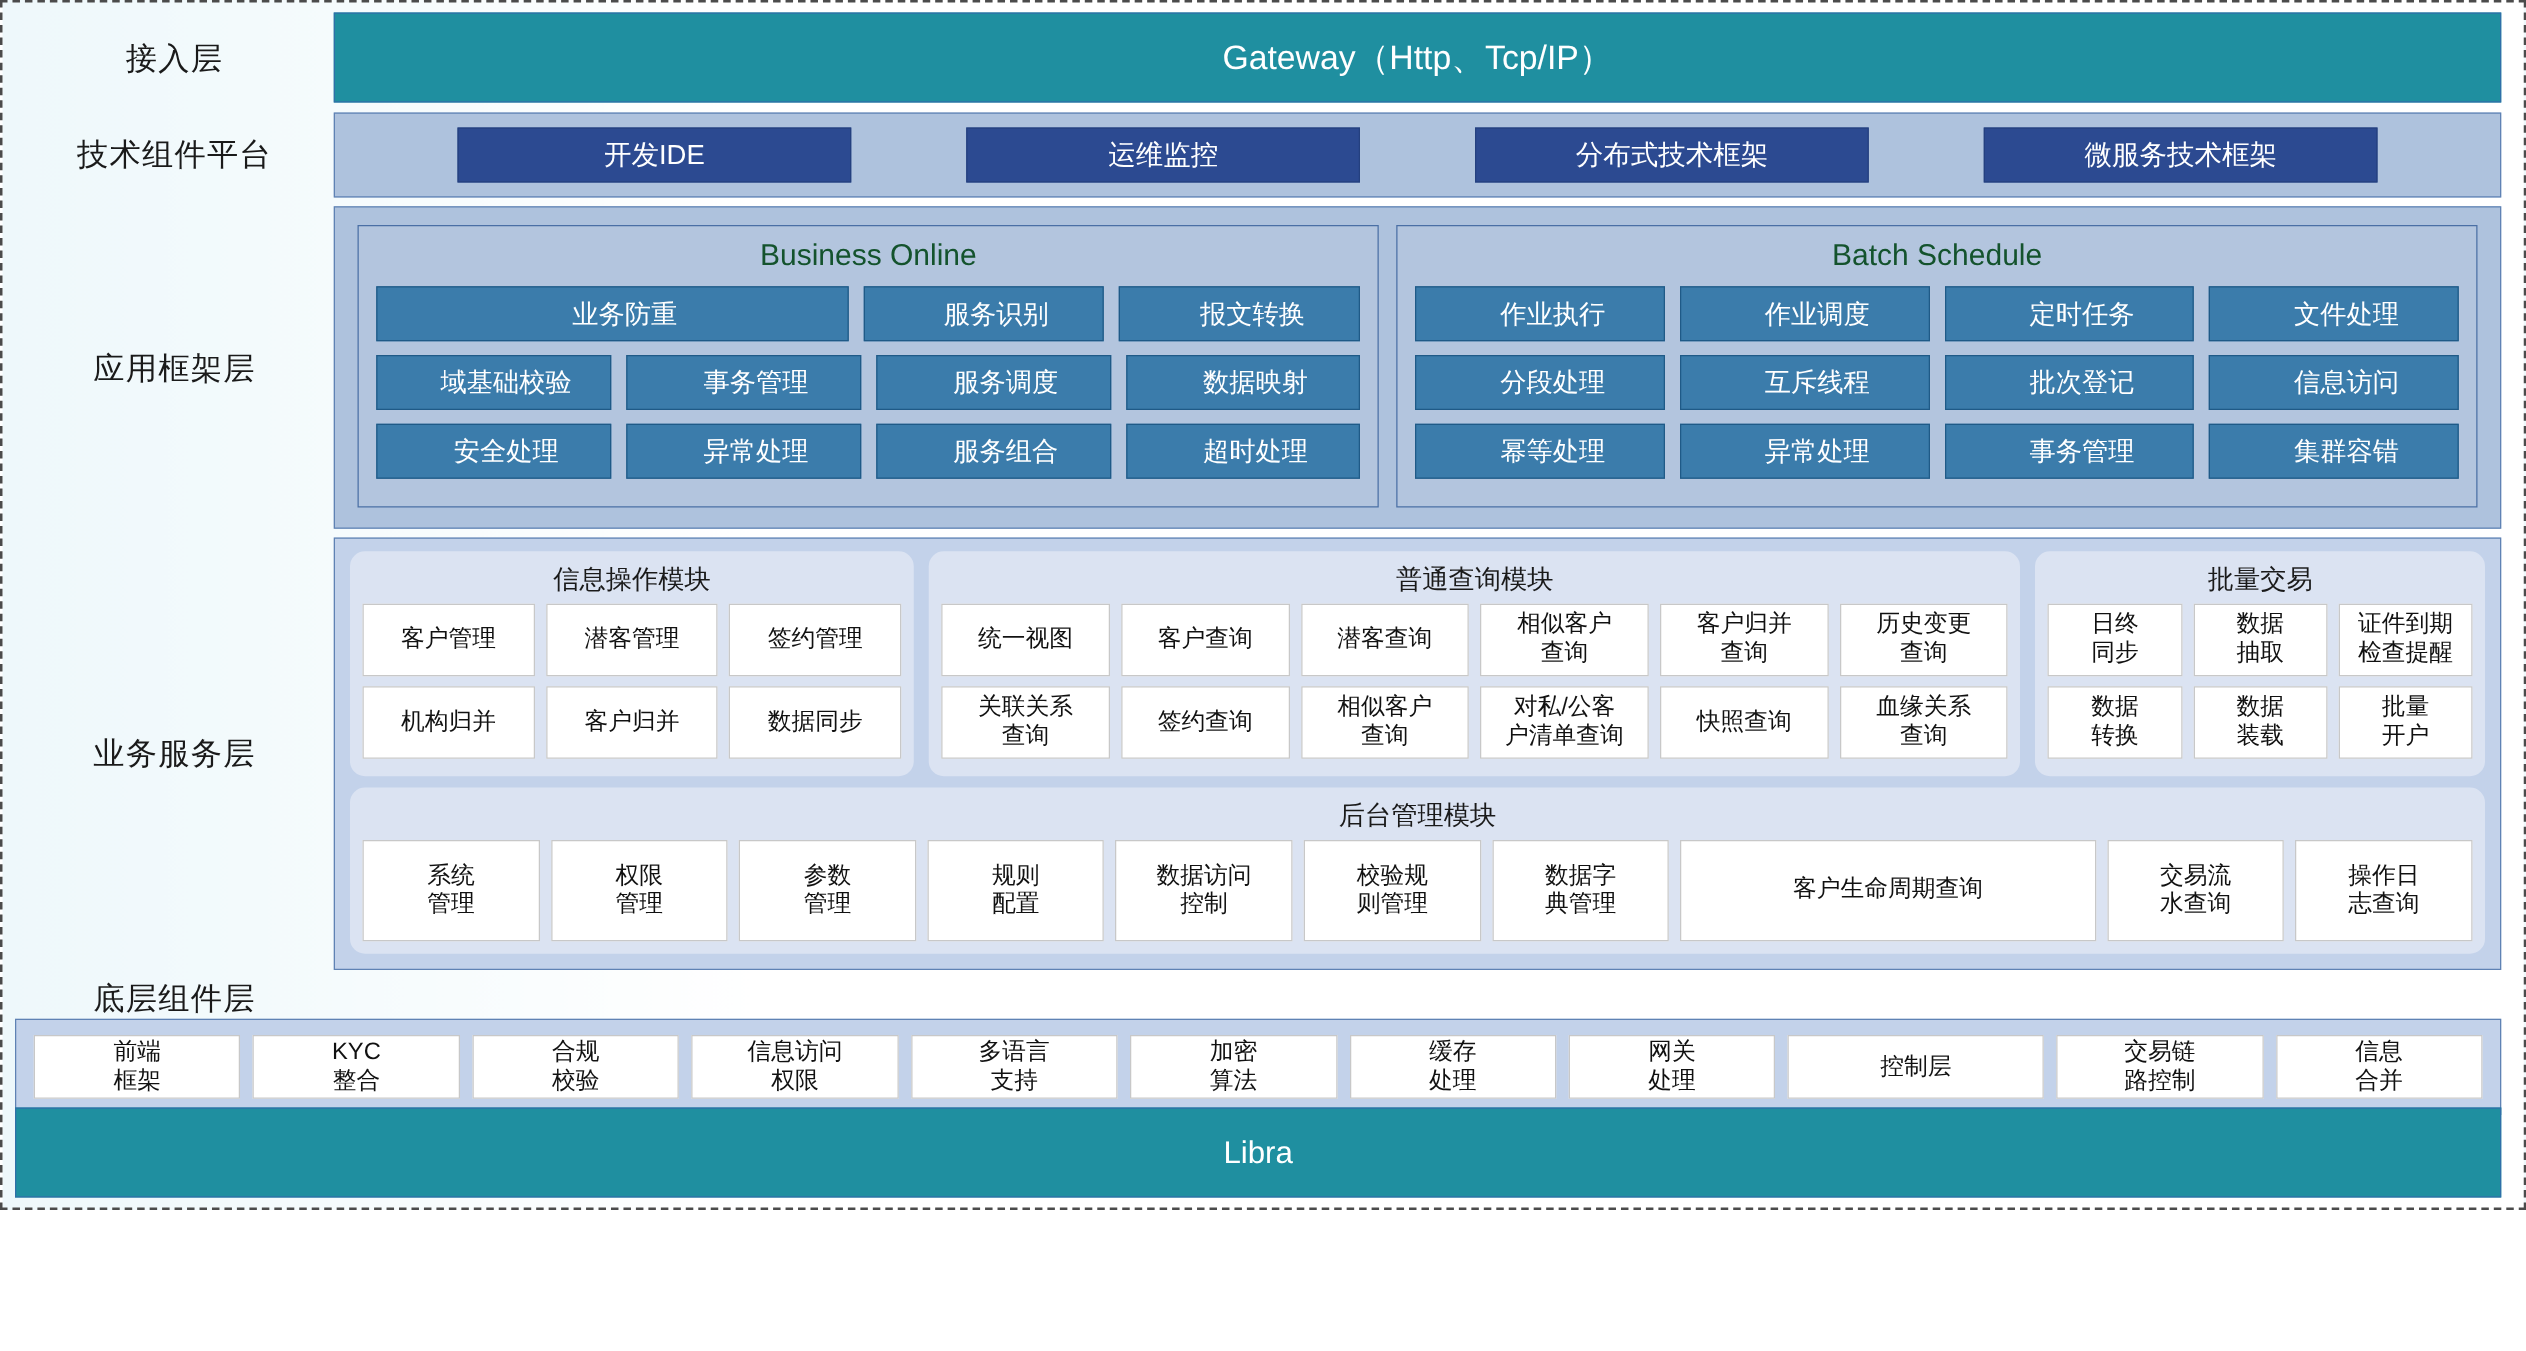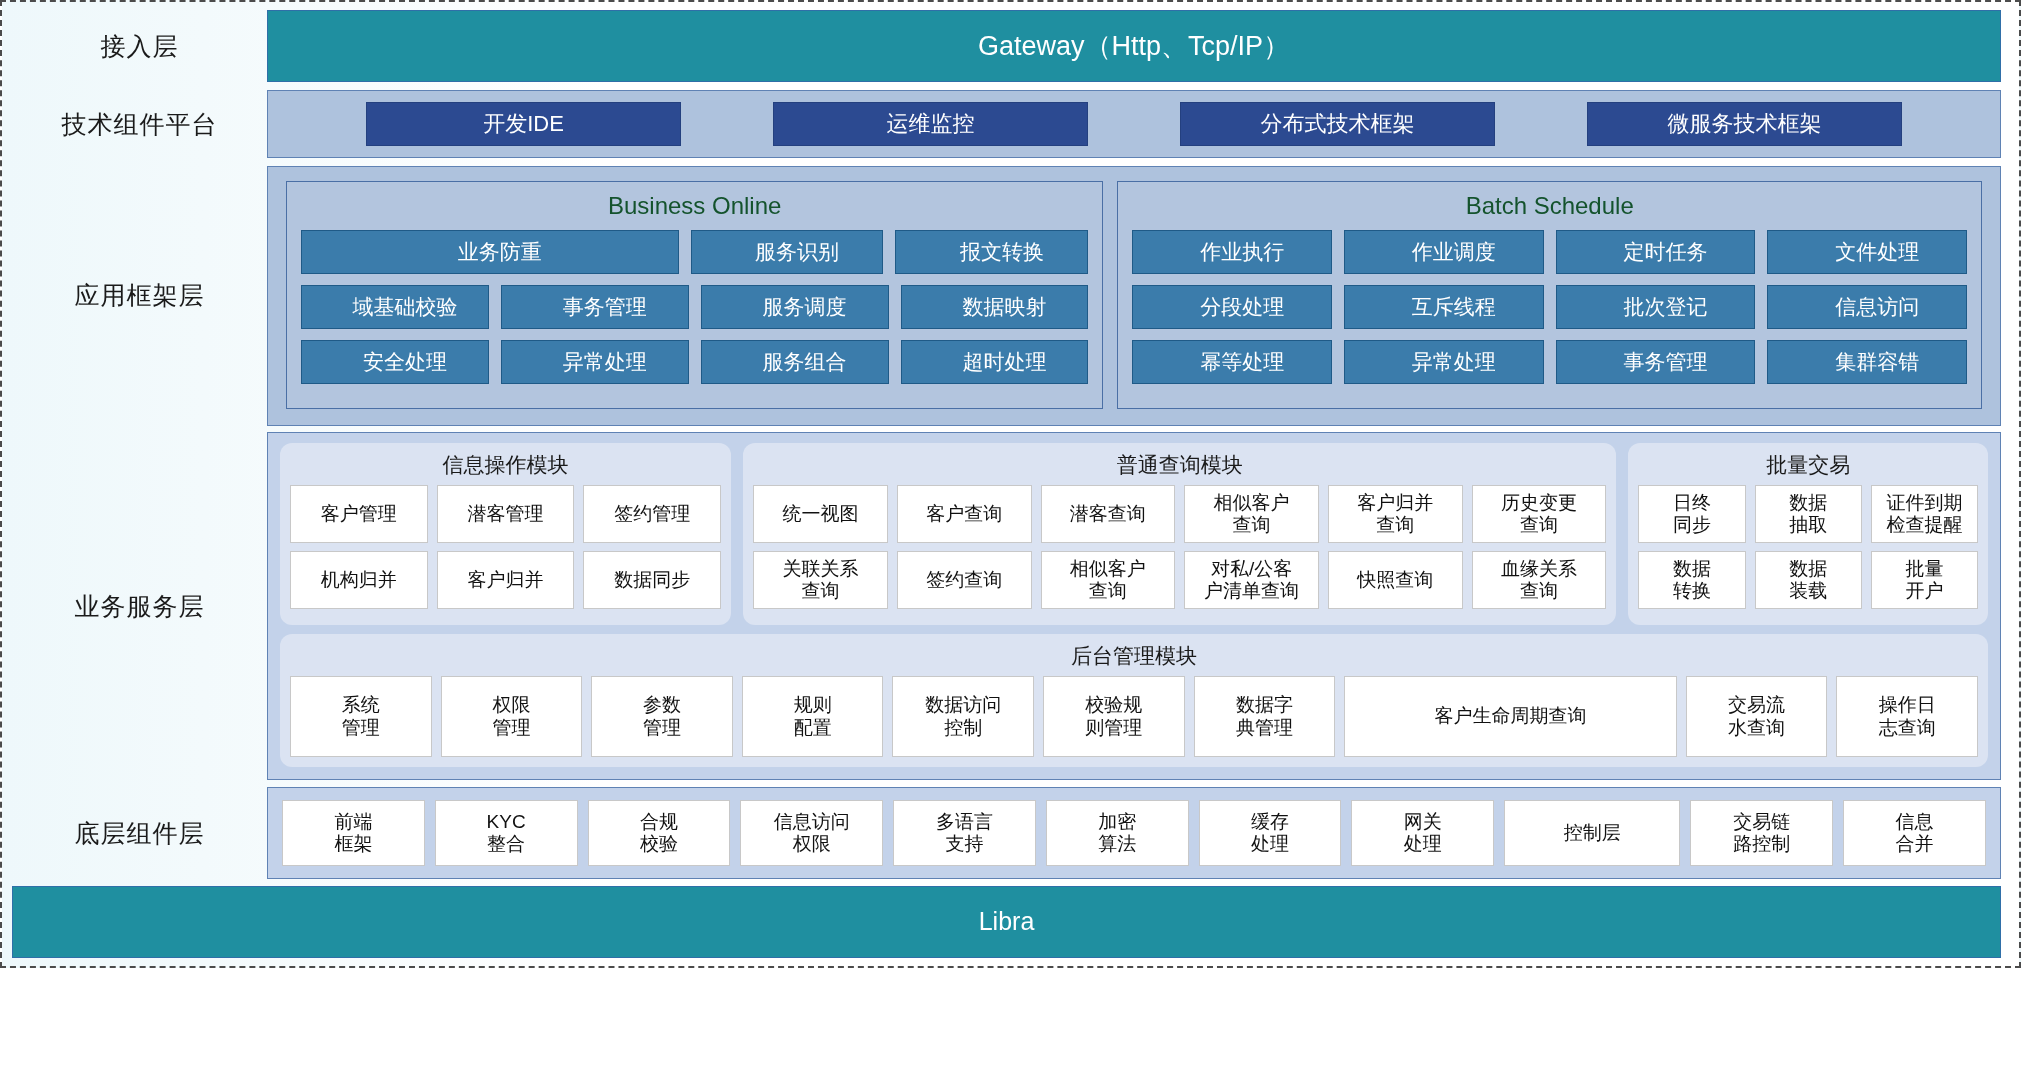--- a/index.html
+++ b/index.html
@@ -343,21 +343,21 @@
             </div>
           </div>
         </div>
 
       </div>
     </div>
   </div>
 
   <div class="spacer-sm"></div>
 
-  <div class="row" style="height:97px;">
+  <div class="row" style="height:97px;flex-direction:column;">
     <div class="rowlabel">底层组件层</div>
     <div class="rowbody">
       <div class="bottomlayer">
         <div class="cbox">前端
 框架</div>
         <div class="cbox">KYC
 整合</div>
         <div class="cbox">合规
 校验</div>
         <div class="cbox">信息访问

